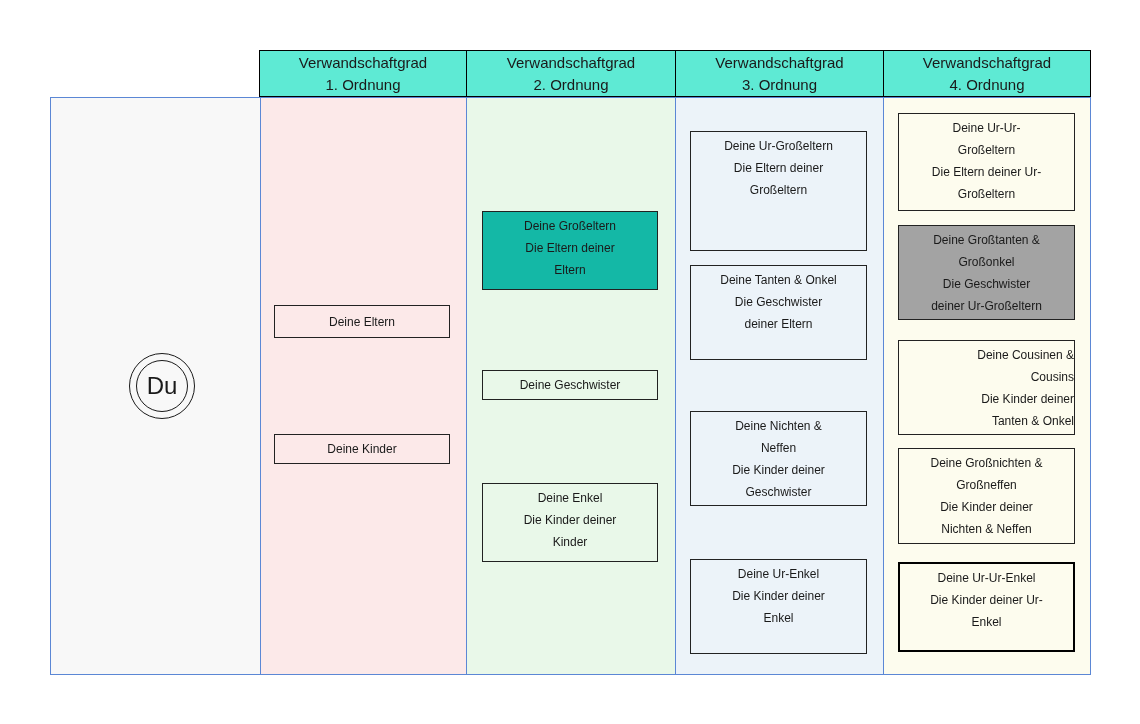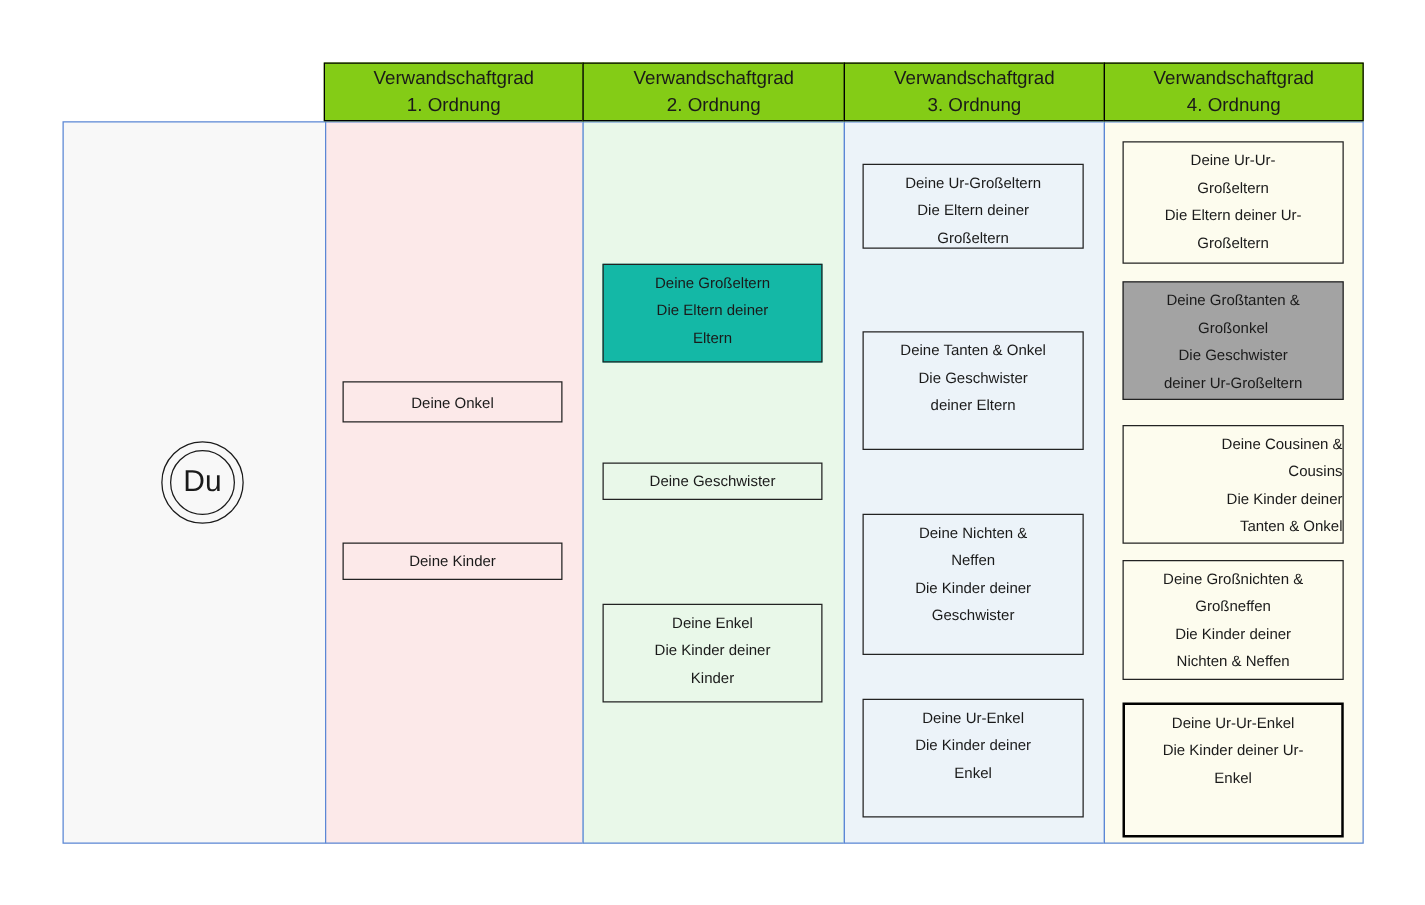--- a/index.html
+++ b/index.html
@@ -10,21 +10,21 @@
     background: #ffffff;
     font-family: "Liberation Sans", "DejaVu Sans", sans-serif;
     color: #1a1a1a;
     overflow: hidden;
   }
   .col-header {
     position: absolute;
     top: 50px;
     height: 47px;
     box-sizing: border-box;
-    background: #84cc16;
+    background: #5eead4;
     border: 1.5px solid #000000;
     text-align: center;
     white-space: pre-line;
     font-size: 15px;
     line-height: 22px;
     padding-top: 1px;
   }
   .column {
     position: absolute;
     top: 97px;
@@ -93,38 +93,38 @@
 
   <div class="col-header" style="left:259px; width:208px;">Verwandschaftgrad
 1. Ordnung</div>
   <div class="col-header" style="left:466px; width:210px;">Verwandschaftgrad
 2. Ordnung</div>
   <div class="col-header" style="left:675px; width:209px;">Verwandschaftgrad
 3. Ordnung</div>
   <div class="col-header" style="left:883px; width:208px;">Verwandschaftgrad
 4. Ordnung</div>
 
-  <div class="rel-box vcenter" style="left: 274px; top: 305px; width: 176px; height: 33px; background-color: rgb(252, 233, 233);">Deine Onkel</div>
+  <div class="rel-box vcenter" style="left: 274px; top: 305px; width: 176px; height: 33px; background-color: rgb(252, 233, 233);">Deine Eltern</div>
   <div class="rel-box vcenter" style="left: 274px; top: 434px; width: 176px; height: 30px; background-color: rgb(252, 233, 233);">Deine Kinder</div>
 
   <div class="rel-box" style="left: 482px; top: 211px; width: 176px; height: 79px; background-color: #14b8a6;">Deine Großeltern
 Die Eltern deiner
 Eltern</div>
   <div class="rel-box vcenter" style="left: 482px; top: 370px; width: 176px; height: 30px; background-color: rgb(233, 248, 233);">Deine Geschwister</div>
   <div class="rel-box" style="left: 482px; top: 483px; width: 176px; height: 79px; background-color: rgb(233, 248, 233);">Deine Enkel
 Die Kinder deiner
 Kinder</div>
 
-  <div class="rel-box" style="left: 690px; top: 131px; width: 177px; height: 68px; background-color: rgb(236, 243, 249);">Deine Ur-Großeltern
+  <div class="rel-box" style="left: 690px; top: 131px; width: 177px; height: 120px; background-color: rgb(236, 243, 249);">Deine Ur-Großeltern
 Die Eltern deiner
 Großeltern</div>
   <div class="rel-box" style="left: 690px; top: 265px; width: 177px; height: 95px; background-color: rgb(236, 243, 249);">Deine Tanten &amp; Onkel
 Die Geschwister
 deiner Eltern</div>
-  <div class="rel-box" style="left: 690px; top: 411px; width: 177px; height: 113px; background-color: rgb(236, 243, 249);">Deine Nichten &amp;
+  <div class="rel-box" style="left: 690px; top: 411px; width: 177px; height: 95px; background-color: rgb(236, 243, 249);">Deine Nichten &amp;
 Neffen
 Die Kinder deiner
 Geschwister</div>
   <div class="rel-box" style="left: 690px; top: 559px; width: 177px; height: 95px; background-color: rgb(236, 243, 249);">Deine Ur-Enkel
 Die Kinder deiner
 Enkel</div>
 
   <div class="rel-box" style="left: 898px; top: 113px; width: 177px; height: 98px; background-color: rgb(253, 252, 238);">Deine Ur-Ur-
 Großeltern
 Die Eltern deiner Ur-
@@ -134,17 +134,17 @@
 Die Geschwister
 deiner Ur-Großeltern</div>
   <div class="rel-box" style="left: 898px; top: 340px; width: 177px; height: 95px; background-color: rgb(253, 252, 238); text-align: right;">Deine Cousinen &amp;
 Cousins
 Die Kinder deiner
 Tanten &amp; Onkel</div>
   <div class="rel-box" style="left: 898px; top: 448px; width: 177px; height: 96px; background-color: rgb(253, 252, 238);">Deine Großnichten &amp;
 Großneffen
 Die Kinder deiner
 Nichten &amp; Neffen</div>
-  <div class="rel-box thick" style="left: 898px; top: 562px; width: 177px; height: 108px; background-color: rgb(253, 252, 238);">Deine Ur-Ur-Enkel
+  <div class="rel-box thick" style="left: 898px; top: 562px; width: 177px; height: 90px; background-color: rgb(253, 252, 238);">Deine Ur-Ur-Enkel
 Die Kinder deiner Ur-
 Enkel</div>
 
 </div>
 
 </body></html>

